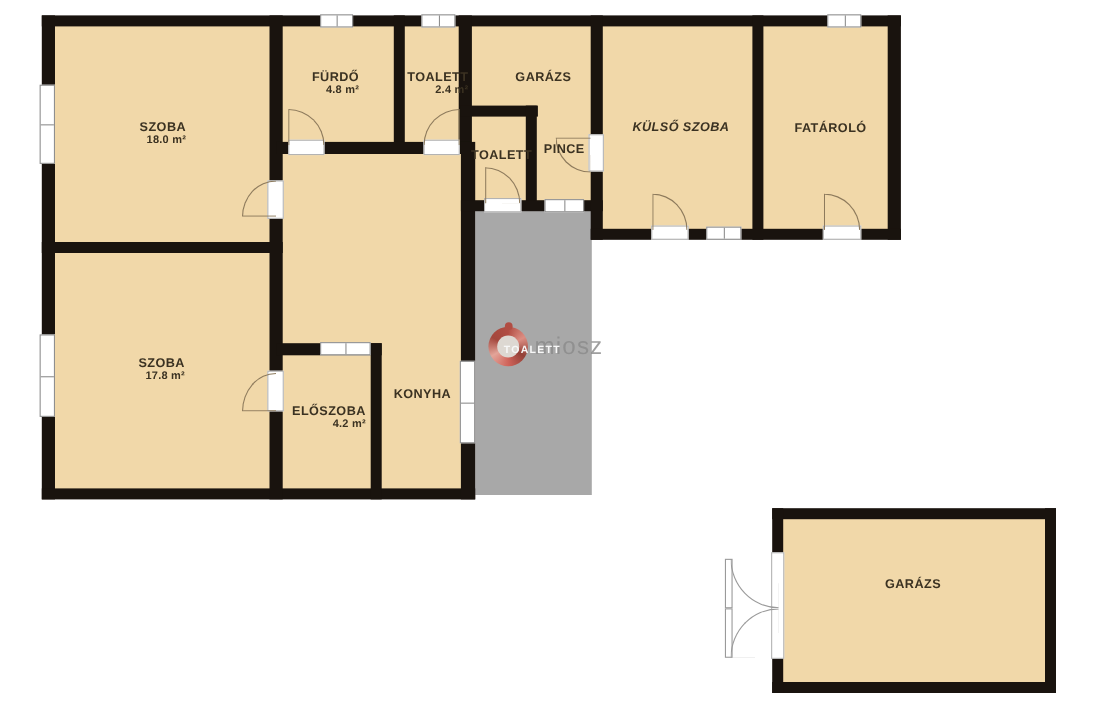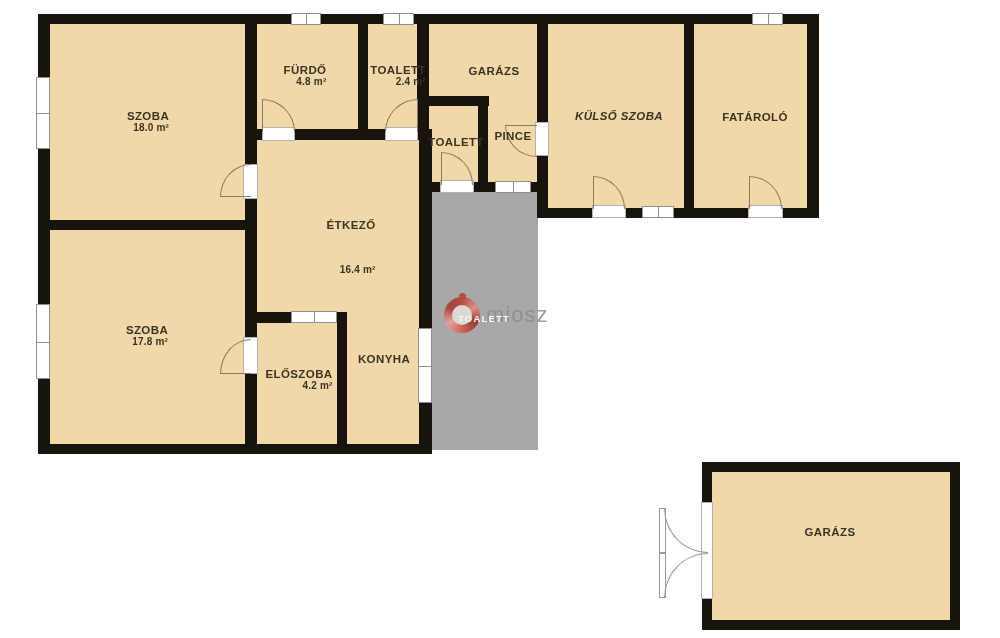--- a/index.html
+++ b/index.html
@@ -140,24 +140,20 @@
   </div>
   <div class="lbl" style="left:513px;top:136px;">
     <span class="nm">PINCE</span>
   </div>
   <div class="lbl" style="left:619px;top:116px;font-style:italic;">
     <span class="nm">KÜLSŐ SZOBA</span>
   </div>
   <div class="lbl" style="left:755px;top:117px;">
     <span class="nm">FATÁROLÓ</span>
   </div>
-  <div class="lbl g34" style="left:351px;top:247px;">
-    <span class="nm">ÉTKEZŐ</span>
-    <span class="ar">16.4 m²</span>
-  </div>
   <div class="lbl" style="left:147px;top:336px;">
     <span class="nm">SZOBA</span>
     <span class="ar">17.8 m²</span>
   </div>
   <div class="lbl" style="left:299px;top:380px;">
     <span class="nm">ELŐSZOBA</span>
     <span class="ar">4.2 m²</span>
   </div>
   <div class="lbl" style="left:384px;top:359px;">
     <span class="nm">KONYHA</span>

